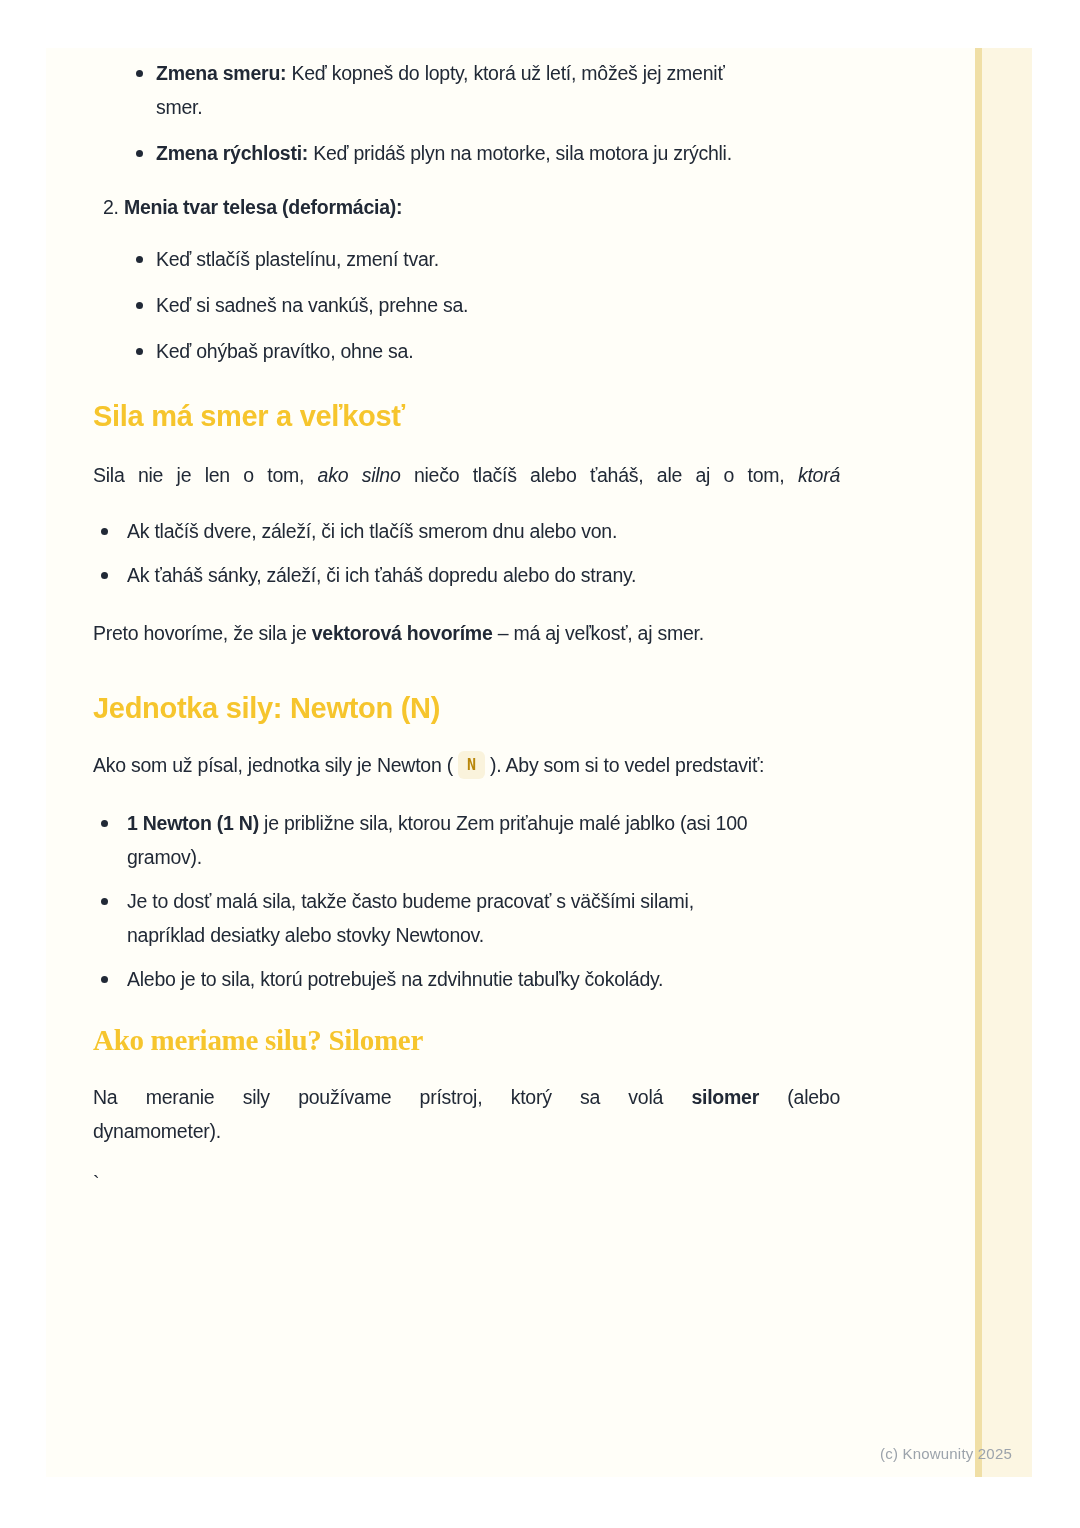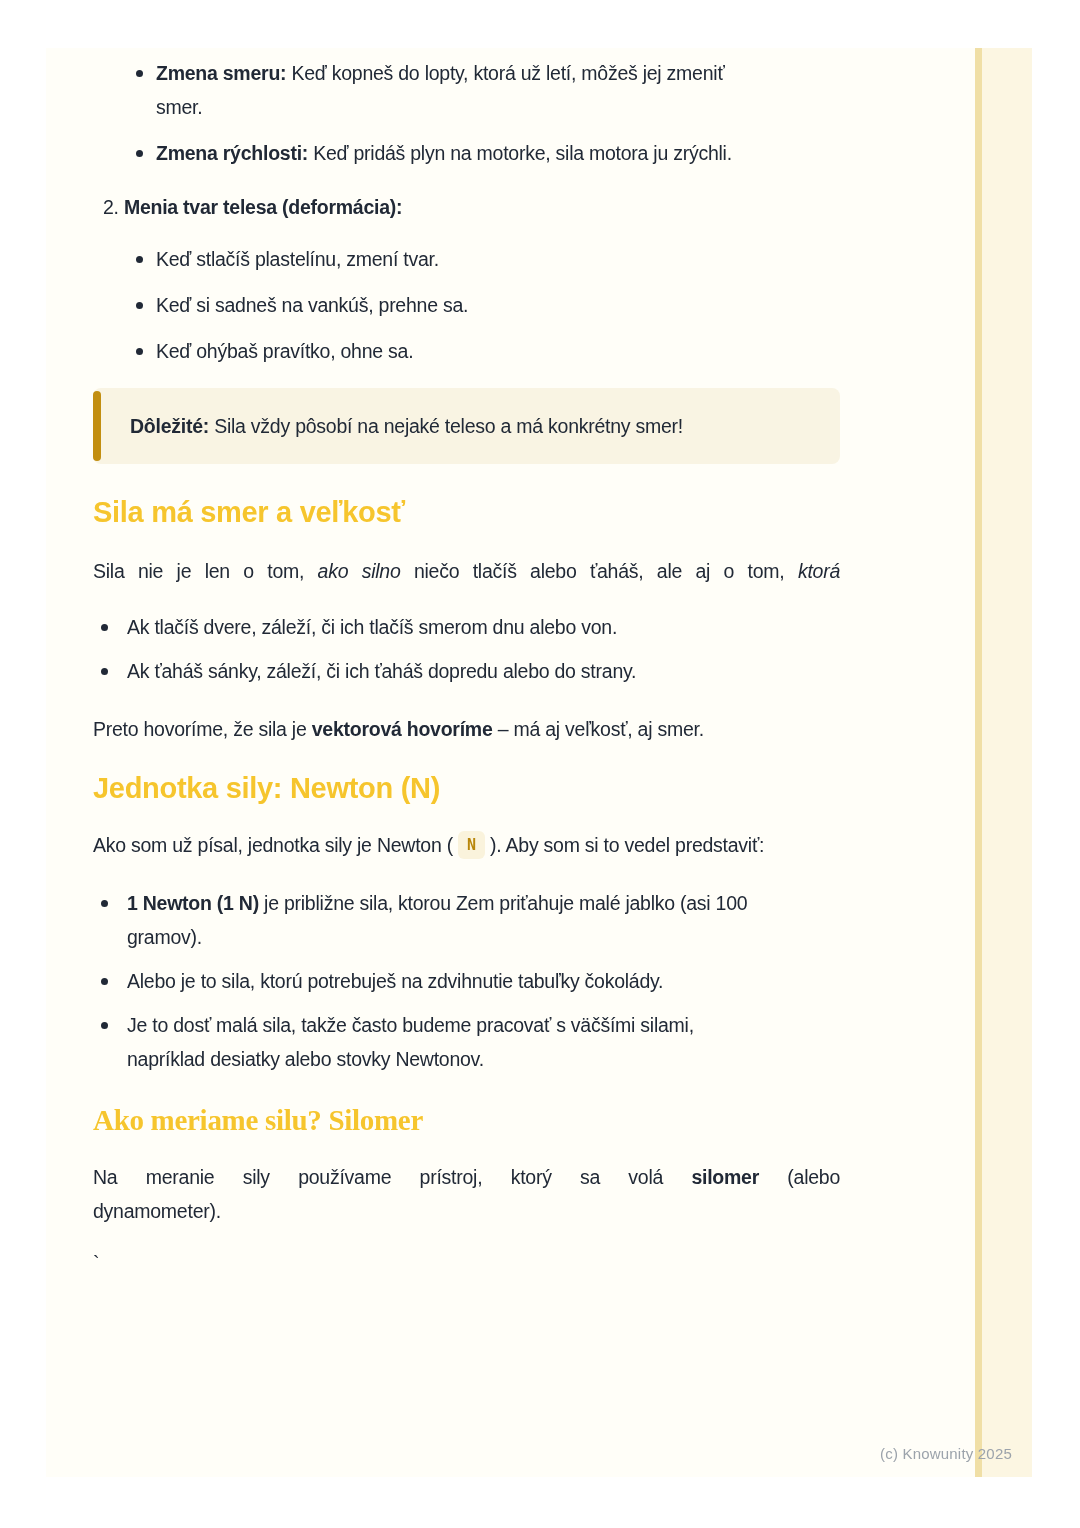--- a/index.html
+++ b/index.html
@@ -47,21 +47,21 @@
                 font-family:"DejaVu Sans Mono", monospace; font-size:15px;
                 font-weight:700; line-height:15px; padding:7px 9px 6px;
                 border-radius:6px; vertical-align:2px; }
 
   .footer-credit { position:absolute; right:20px; bottom:14px; z-index:3;
                    font-size:15px; line-height:18px; color:#9ca3ab;
                    letter-spacing:0.2px; }
 
   .mt18 { margin-top:18px; } .mt22 { margin-top:22px; }
   .mt24 { margin-top:24px; } .mt26 { margin-top:26px;font-family:Liberation Serif, serif; } .mt30 { margin-top:30px; }
-  .mt32 { margin-top:24px; }
+  .mt32 { margin-top:40px; }
 </style>
 </head>
 <body>
 
 <div class="paper">
 
   <div class="edge-stripe"></div>
 
   <div class="content">
 
@@ -71,43 +71,42 @@
       </ul>
 
     <p class="numbered"><span>2. </span><strong>Menia tvar telesa (deformácia):</strong></p>
 
     <ul class="nested mt18">
         <li><span>Keď stlačíš plastelínu, zmení tvar.</span></li>
         <li><span>Keď si sadneš na vankúš, prehne sa.</span></li>
         <li><span>Keď ohýbaš pravítko, ohne sa.</span></li>
       </ul>
 
-    <div class="callout"><strong>Dôležité:</strong><span> Sila vždy pôsobí na nejaké teleso a má konkrétny smer!</span></div>
 
     <h2 class="mt30">Sila má smer a veľkosť</h2>
 
     <div class="mt24">
         <div class="jline jfill"><span>Sila nie je len o tom, </span><em>ako silno</em><span> niečo tlačíš alebo ťaháš, ale aj o tom, </span><em>ktorá</em></div>
       </div>
 
     <ul class="outer mt22">
         <li><span>Ak tlačíš dvere, záleží, či ich tlačíš smerom dnu alebo von.</span></li>
         <li><span>Ak ťaháš sánky, záleží, či ich ťaháš dopredu alebo do strany.</span></li>
       </ul>
 
     <p class="mt24"><span>Preto hovoríme, že sila je </span><strong>vektorová hovoríme</strong><span> – má aj veľkosť, aj smer.</span></p>
 
     <h2 class="mt32">Jednotka sily: Newton (N)</h2>
 
     <p class="mt22"><span>Ako som už písal, jednotka sily je Newton ( </span><span class="code-badge">N</span><span> ). Aby som si to vedel predstaviť:</span></p>
 
     <ul class="outer mt24">
         <li><strong>1 Newton (1 N)</strong><span> je približne sila, ktorou Zem priťahuje malé jablko (asi 100</span><br><span>gramov).</span></li>
+        <li><span>Je to dosť malá sila, takže často budeme pracovať s väčšími silami,</span><br><span>napríklad desiatky alebo stovky Newtonov.</span></li>
         <li><span>Alebo je to sila, ktorú potrebuješ na zdvihnutie tabuľky čokolády.</span></li>
-        <li><span>Je to dosť malá sila, takže často budeme pracovať s väčšími silami,</span><br><span>napríklad desiatky alebo stovky Newtonov.</span></li>
       </ul>
 
     <h2 class="mt26">Ako meriame silu? Silomer</h2>
 
     <div class="mt22">
         <div class="jline jfill"><span>Na meranie sily používame prístroj, ktorý sa volá </span><strong>silomer</strong><span> (alebo</span></div>
         <div class="jline"><span>dynamometer).</span></div>
       </div>
 
     <p class="mt18">`</p>

